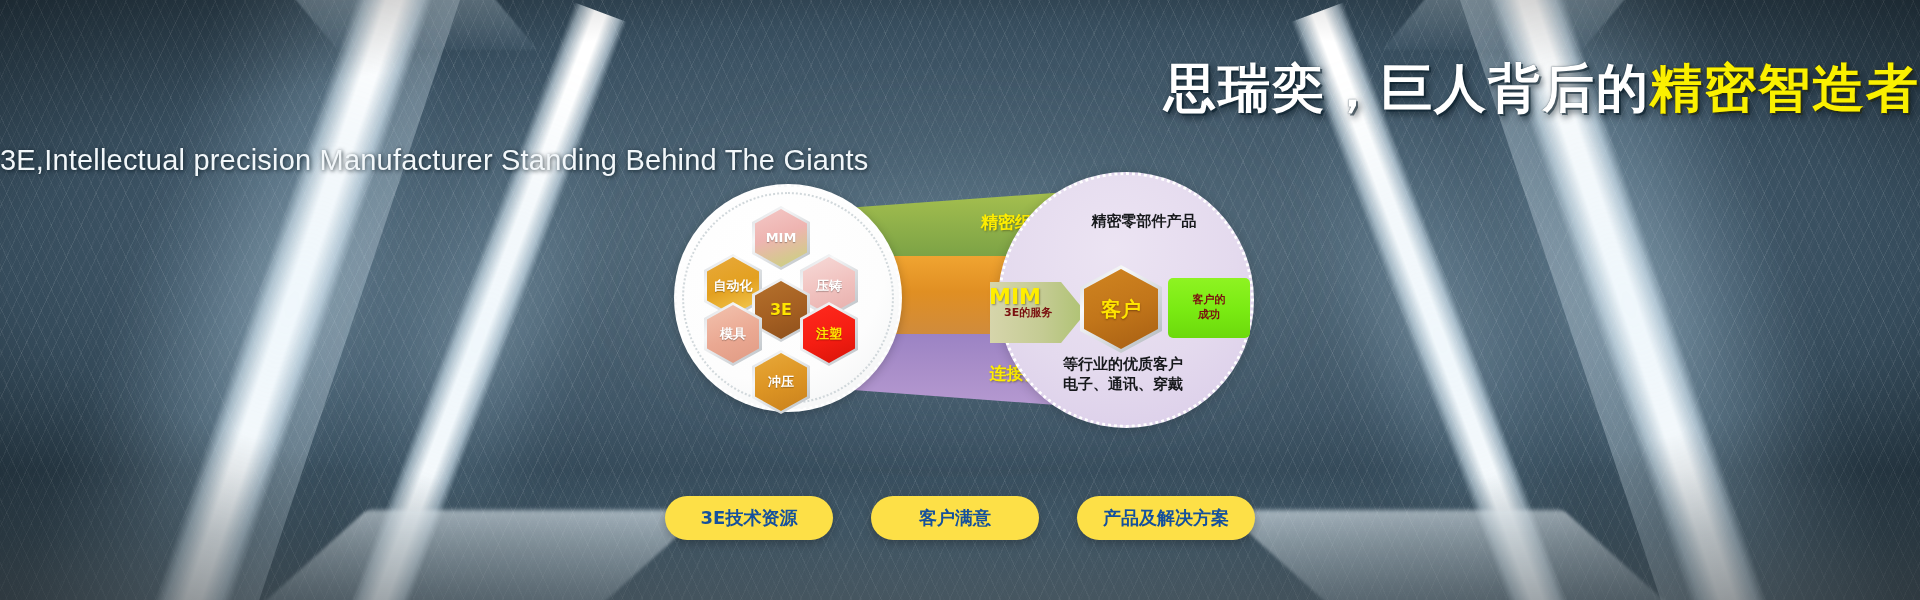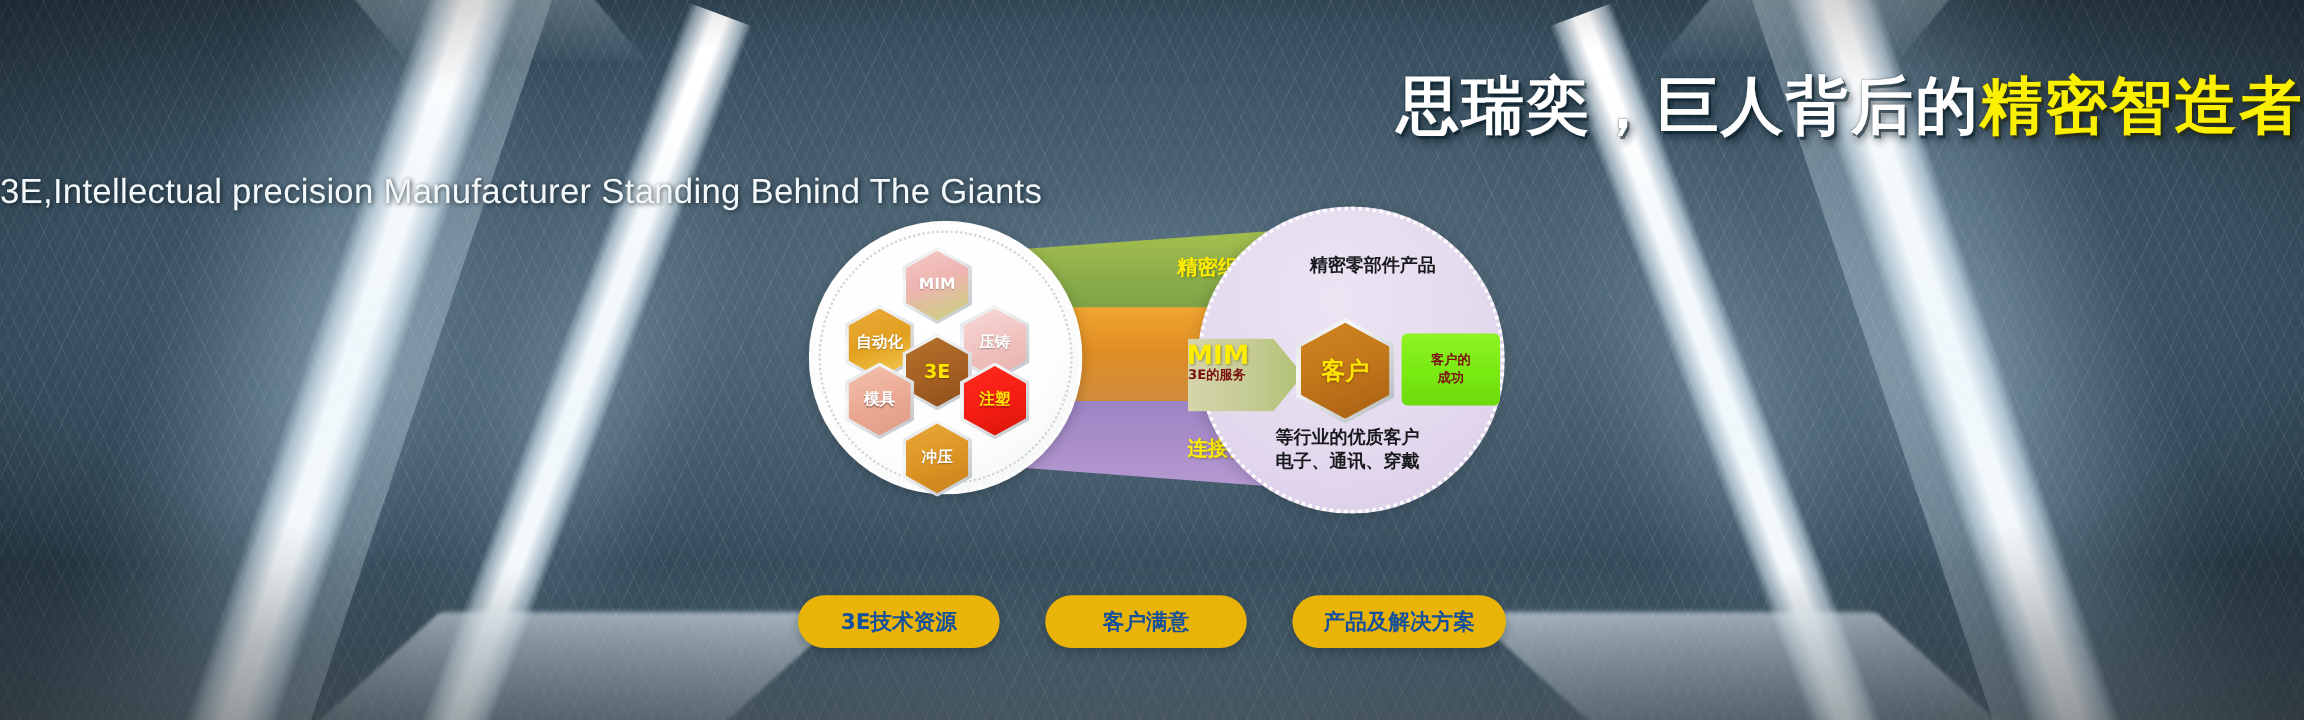--- a/index.html
+++ b/index.html
@@ -222,21 +222,21 @@
     position:relative;z-index:3;color:#ffe400;font-weight:bold;font-size:20px;
     font-family:"DejaVu Sans","Liberation Sans",sans-serif;
     text-shadow:0 1px 2px rgba(70,30,0,.55);
   }
 
   .arrow-left{
     position:absolute;left:310px;top:94px;width:96px;height:61px;
     background:linear-gradient(90deg,#d6d5ab 0%,#c4cb93 55%,#aec272 100%);
     clip-path:polygon(0% 0%, 74% 0%, 100% 50%, 74% 100%, 0% 100%);
     display:flex;align-items:center;justify-content:flex-start;
-    padding-left:0;box-sizing:border-box;
+    padding-left:14px;box-sizing:border-box;
   }
   .arrow-left b{font-size:11px;color:#7a1010;font-weight:bold;
     font-family:"DejaVu Sans","Liberation Sans",sans-serif;}
 
   .arrow-right{
     position:absolute;left:476px;top:90px;width:82px;height:60px;
     background:linear-gradient(180deg,#8ef322 0%,#79ea12 55%,#6cd90d 100%);
     border-radius:5px;
     display:flex;flex-direction:column;align-items:center;justify-content:center;margin-left:12px;
   }
@@ -254,21 +254,21 @@
     font-size:15px;font-weight:bold;color:#17191c;line-height:1.35;
     font-family:"DejaVu Sans","Liberation Sans",sans-serif;
   }
 
   
   #buttons{
     position:absolute;left:0;right:0;top:496px;z-index:10;
     display:flex;justify-content:center;gap:38px;
   }
   .btn{
-    min-width:168px;height:44px;border-radius:22px;background:#eab308;
+    min-width:168px;height:44px;border-radius:22px;background:#fde047;
     display:flex;align-items:center;justify-content:center;
     color:#15509c;font-size:18px;font-weight:bold;
     font-family:"DejaVu Sans","Liberation Sans",sans-serif;
     box-shadow:0 3px 10px rgba(0,0,0,.25);
     padding:0 26px;box-sizing:border-box;cursor:pointer;
     white-space:nowrap;
   }
 </style>
 </head>
 <body>

